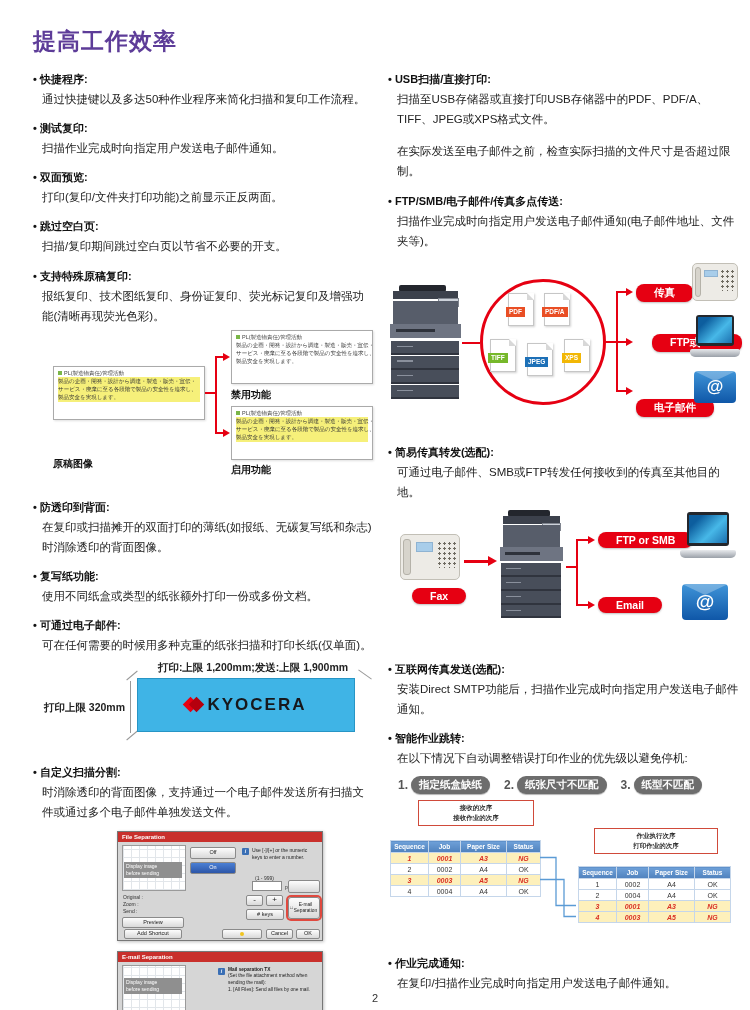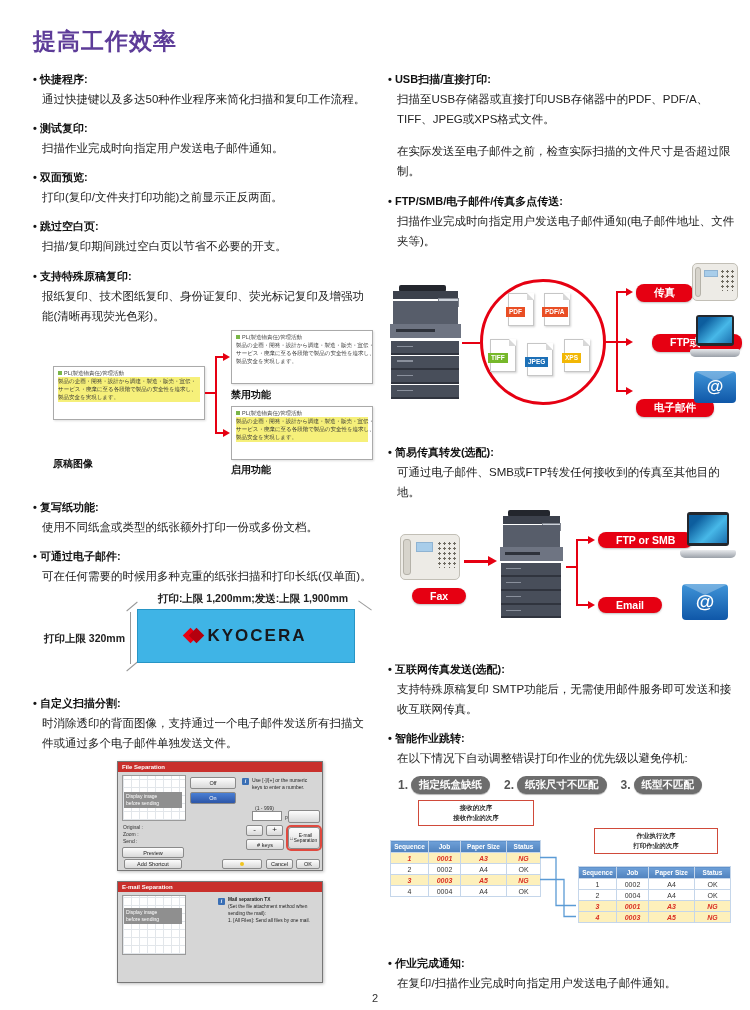--- a/index.html
+++ b/index.html
@@ -169,20 +169,24 @@
 
         <i class="pl-hline" style="left:172px;top:62px;width:12px;height:2px;"></i>
         <i class="pl-vline" style="left:182px;top:26px;width:2px;height:78px;"></i>
         <i class="pl-hline" style="left:182px;top:26px;width:8px;height:2px;"></i>
         <i class="pl-ahead" style="left:190px;top:23px;"></i>
         <i class="pl-hline" style="left:182px;top:102px;width:8px;height:2px;"></i>
         <i class="pl-ahead" style="left:190px;top:99px;"></i>
       </div>
     </div>
 
+    <div class="sec">
+      <div class="sec-title"><span>防透印到背面:</span></div>
+      <div class="sec-body">在复印或扫描摊开的双面打印的薄纸(如报纸、无碳复写纸和杂志)时消除透印的背面图像。</div>
+    </div>
 
     <div class="sec">
       <div class="sec-title"><span>复写纸功能:</span></div>
       <div class="sec-body">使用不同纸盒或类型的纸张额外打印一份或多份文档。</div>
     </div>
 
     <div class="sec">
       <div class="sec-title"><span>可通过电子邮件:</span></div>
       <div class="sec-body">可在任何需要的时候用多种克重的纸张扫描和打印长纸(仅单面)。</div>
 
@@ -369,21 +373,21 @@
             <i class="lap-base"></i>
           </div>
         <div class="envelope" style="left:294px;top:76px;width:46px;height:36px;--envw:23px;">
             <span class="env-at" style="font-size:19px;">@</span>
           </div>
       </div>
     </div>
 
     <div class="sec">
       <div class="sec-title"><span>互联网传真发送(选配):</span></div>
-      <div class="sec-body">支持特殊原稿复印 SMTP功能后，无需使用邮件服务即可发送和接收互联网传真。</div>
+      <div class="sec-body">安装Direct SMTP功能后，扫描作业完成时向指定用户发送电子邮件通知。</div>
     </div>
 
     <div class="sec">
       <div class="sec-title"><span>智能作业跳转:</span></div>
       <div class="sec-body">在以下情况下自动调整错误打印作业的优先级以避免停机:</div>
 
       <div class="conds">
         <div class="cond">
           <span class="cond-num">1.</span>
           <span class="cond-pill">指定纸盒缺纸</span>

